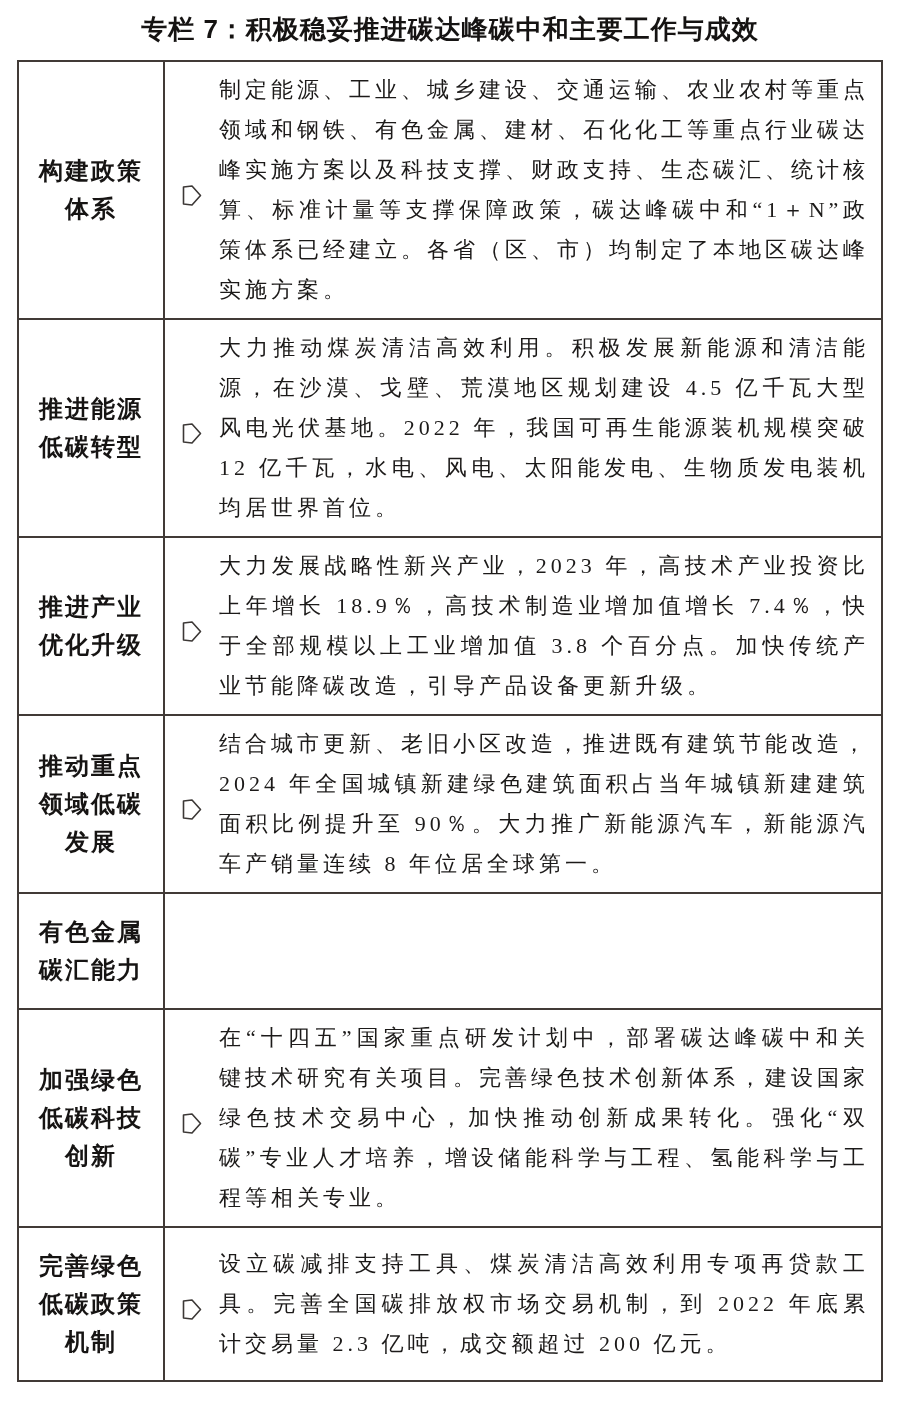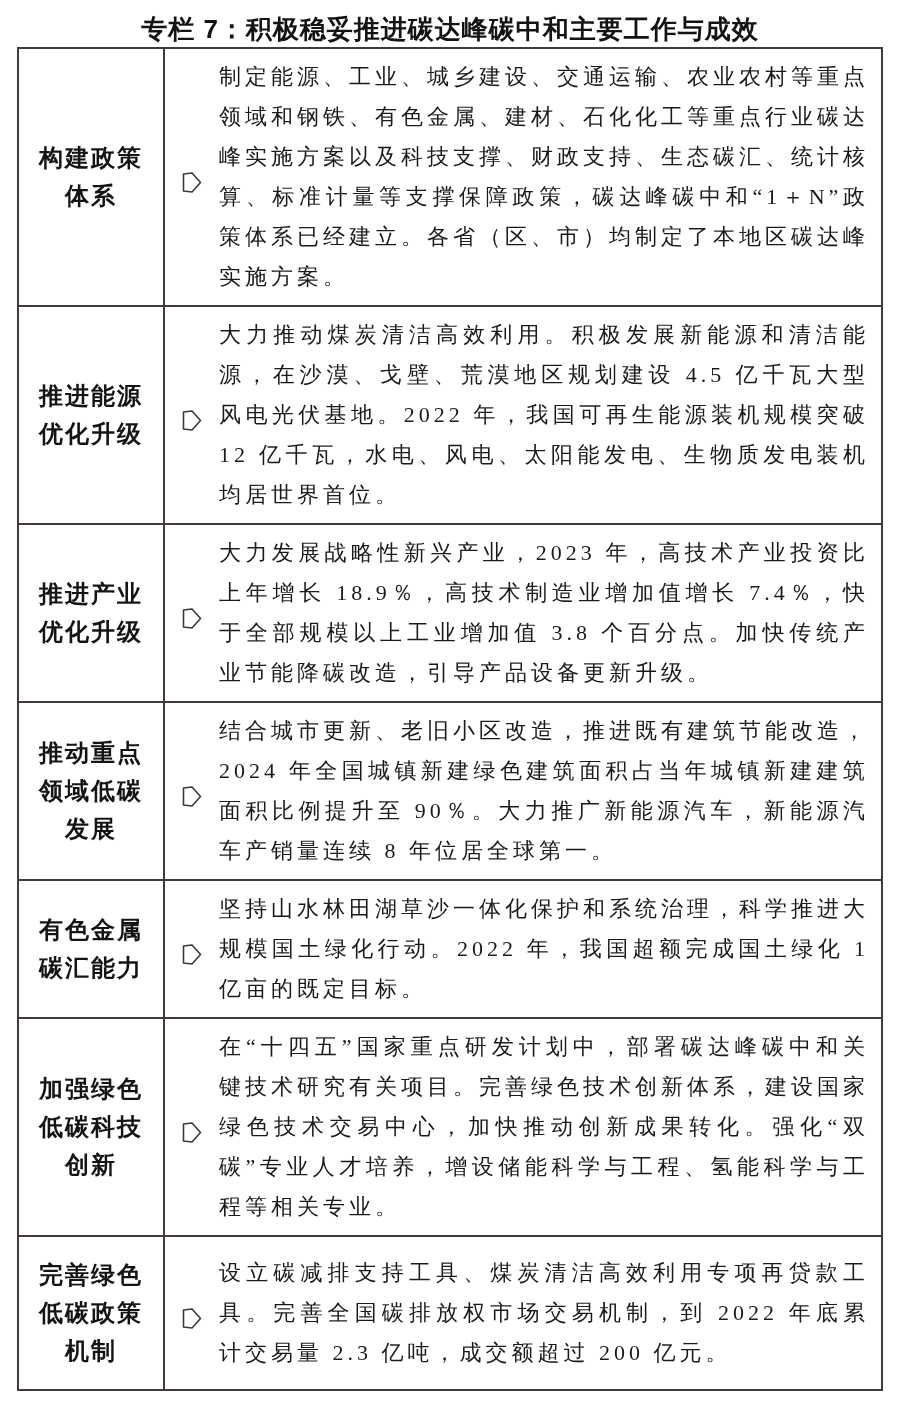--- a/index.html
+++ b/index.html
@@ -18,21 +18,21 @@
     width: 900px;
     box-sizing: border-box;
     padding-top: 12px;
   }
   .title {
     text-align: center;
     font-family: "Liberation Sans", sans-serif;
     font-weight: 700;
     font-size: 26px;
     letter-spacing: 1px;
-    margin: 0 0 0 0;
+    margin: 0 0 13px 0;
     color: #151312;
   }
   .box-table {
     width: 866px;
     margin: 0 auto;
     border: 2px solid #413a36;
     box-sizing: border-box;
   }
   .row {
     display: flex;
@@ -104,21 +104,21 @@
           <svg width="20" height="23" viewBox="0 0 20 23">
               <polygon points="1.5,3 10,2 18.5,11.5 10,21 1.5,20" fill="none" stroke="#3c3836" stroke-width="1.6" stroke-linejoin="round"></polygon>
             </svg>
         </span>
         <div class="content-text">制定能源、工业、城乡建设、交通运输、农业农村等重点领域和钢铁、有色金属、建材、石化化工等重点行业碳达峰实施方案以及科技支撑、财政支持、生态碳汇、统计核算、标准计量等支撑保障政策，碳达峰碳中和“1＋N”政策体系已经建立。各省（区、市）均制定了本地区碳达峰实施方案。</div>
       </div>
     </div>
 
     <div class="row">
       <div class="label-cell">推进能源
-优化升级</div>
+低碳转型</div>
       <div class="content-cell">
         <span class="bullet-col">
           <svg width="20" height="23" viewBox="0 0 20 23">
               <polygon points="1.5,3 10,2 18.5,11.5 10,21 1.5,20" fill="none" stroke="#3c3836" stroke-width="1.6" stroke-linejoin="round"></polygon>
             </svg>
         </span>
         <div class="content-text">大力推动煤炭清洁高效利用。积极发展新能源和清洁能源，在沙漠、戈壁、荒漠地区规划建设 4.5 亿千瓦大型风电光伏基地。2022 年，我国可再生能源装机规模突破 12 亿千瓦，水电、风电、太阳能发电、生物质发电装机均居世界首位。</div>
       </div>
     </div>
 
@@ -145,28 +145,20 @@
               <polygon points="1.5,3 10,2 18.5,11.5 10,21 1.5,20" fill="none" stroke="#3c3836" stroke-width="1.6" stroke-linejoin="round"></polygon>
             </svg>
         </span>
         <div class="content-text">结合城市更新、老旧小区改造，推进既有建筑节能改造，2024 年全国城镇新建绿色建筑面积占当年城镇新建建筑面积比例提升至 90％。大力推广新能源汽车，新能源汽车产销量连续 8 年位居全球第一。</div>
       </div>
     </div>
 
     <div class="row">
       <div class="label-cell">有色金属
 碳汇能力</div>
-      <div class="content-cell">
-        <span class="bullet-col">
-          <svg width="20" height="23" viewBox="0 0 20 23">
-              <polygon points="1.5,3 10,2 18.5,11.5 10,21 1.5,20" fill="none" stroke="#3c3836" stroke-width="1.6" stroke-linejoin="round"></polygon>
-            </svg>
-        </span>
-        <div class="content-text">坚持山水林田湖草沙一体化保护和系统治理，科学推进大规模国土绿化行动。2022 年，我国超额完成国土绿化 1 亿亩的既定目标。</div>
-      </div>
     </div>
 
     <div class="row">
       <div class="label-cell">加强绿色
 低碳科技
 创新</div>
       <div class="content-cell">
         <span class="bullet-col">
           <svg width="20" height="23" viewBox="0 0 20 23">
               <polygon points="1.5,3 10,2 18.5,11.5 10,21 1.5,20" fill="none" stroke="#3c3836" stroke-width="1.6" stroke-linejoin="round"></polygon>

